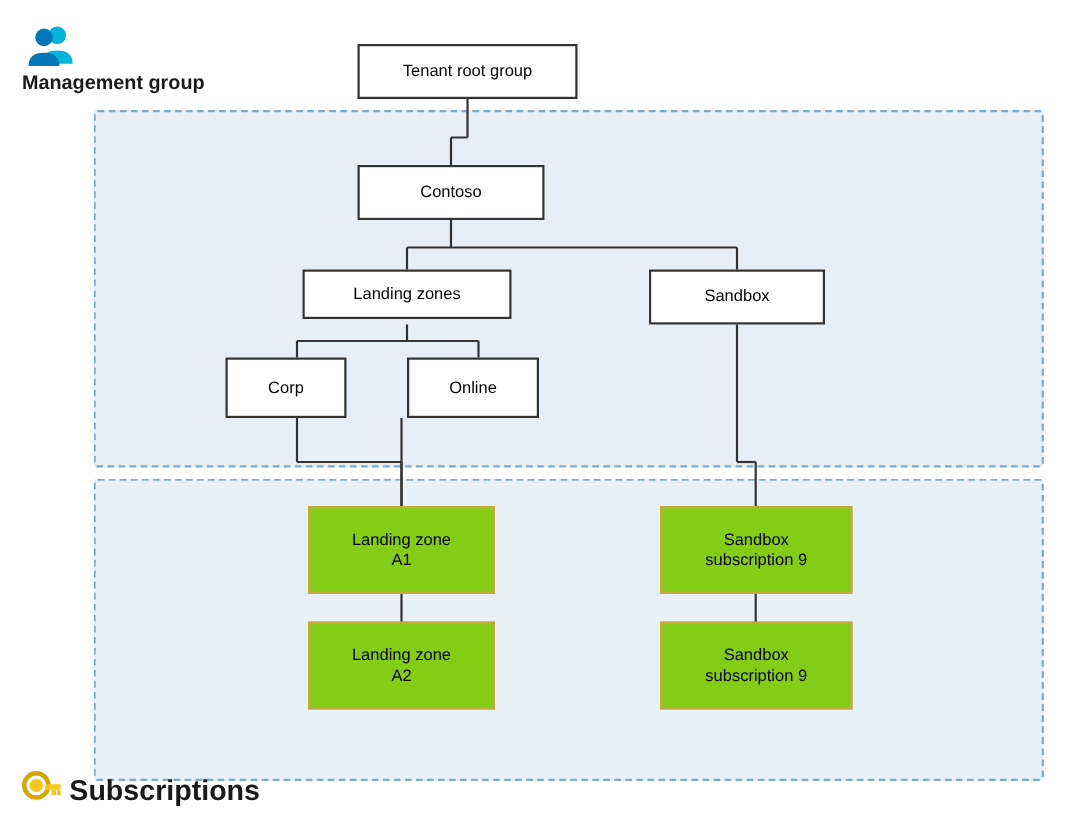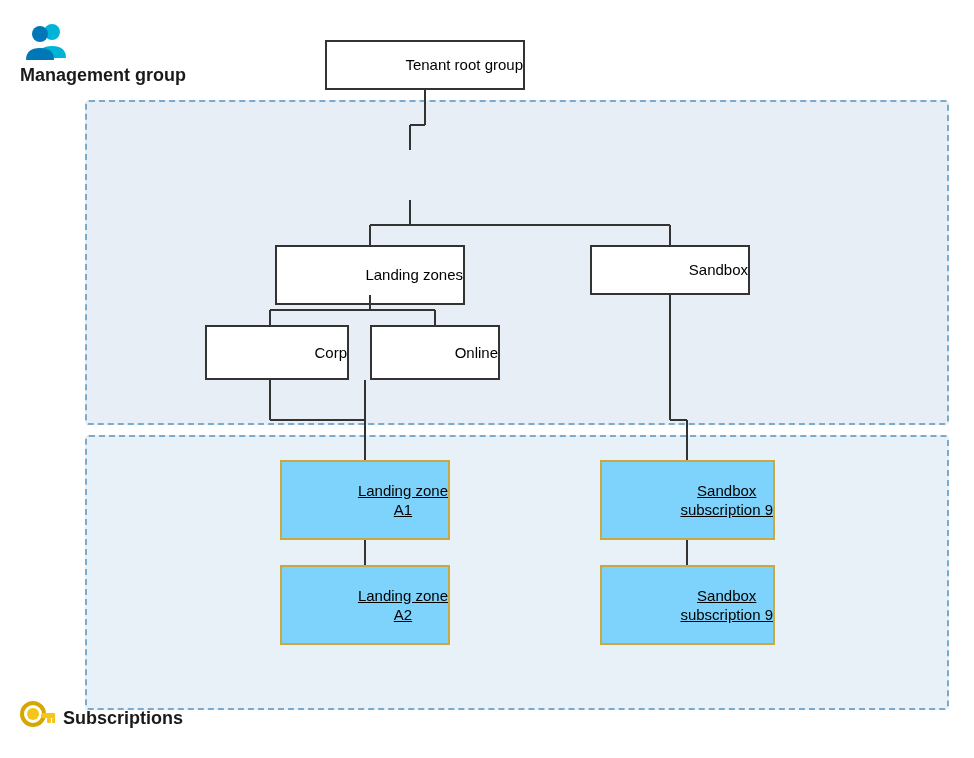--- a/index.html
+++ b/index.html
@@ -41,21 +41,21 @@
       left: 10px;
       font-size: 18px;
       font-weight: bold;
       color: #1a1a1a;
     }
 
     .label-subs {
       position: absolute;
       bottom: 12px;
       left: 10px;
-      font-size: 18px;
+      font-size: 26px;
       font-weight: bold;
       color: #1a1a1a;
       display: flex;
       align-items: center;
       gap: 8px;
     }
 
     
     .mgmt-section {
       position: absolute;
@@ -79,30 +79,29 @@
       border-radius: 4px;
     }
 
     
     .box {
       position: absolute;
       background: #fff;
       border: 2px solid #333;
       display: flex;
       align-items: center;
-      justify-content: flex-end;
+      justify-content: center;
       text-align: center;
       font-size: 15px;
       line-height: 1.3;
     }
 
     .box-yellow {
-      background: #7dd3fc;
+      background: #84cc16;
       border: 2px solid #c8a840;
-      text-decoration: underline;
     }
 
     
     
     #box-tenant {
       top: 30px;
       left: 315px;
       width: 200px;
       height: 50px;
     }
@@ -113,44 +112,44 @@
       left: 315px;
       width: 170px;
       height: 50px;
     }
 
     
     #box-landing-zones {
       top: 235px;
       left: 265px;
       width: 190px;
-      height: 60px;
+      height: 45px;
     }
 
     
     #box-sandbox {
       top: 235px;
       left: 580px;
       width: 160px;
       height: 50px;
     }
 
     
     #box-corp {
       top: 315px;
       left: 195px;
-      width: 144px;
+      width: 110px;
       height: 55px;
     }
 
     
     #box-online {
       top: 315px;
       left: 360px;
-      width: 130px;
+      width: 120px;
       height: 55px;
     }
 
     
     #box-lza1 {
       top: 450px;
       left: 270px;
       width: 170px;
       height: 80px;
     }
@@ -225,20 +224,23 @@
       <rect x="32" y="17" width="4" height="5" rx="1" fill="#f5c518"></rect>
       <rect x="27" y="17" width="4" height="5" rx="1" fill="#f5c518"></rect>
     </svg>
     <span>Subscriptions</span>
   </div>
 
   <div class="box" id="box-tenant">
     <span>Tenant root group</span>
   </div>
 
+  <div class="box" id="box-contoso">
+    <span>Contoso</span>
+  </div>
 
   <div class="box" id="box-landing-zones">
     <span>Landing zones</span>
   </div>
 
   <div class="box" id="box-sandbox">
     <span>Sandbox</span>
   </div>
 
   <div class="box" id="box-corp">

